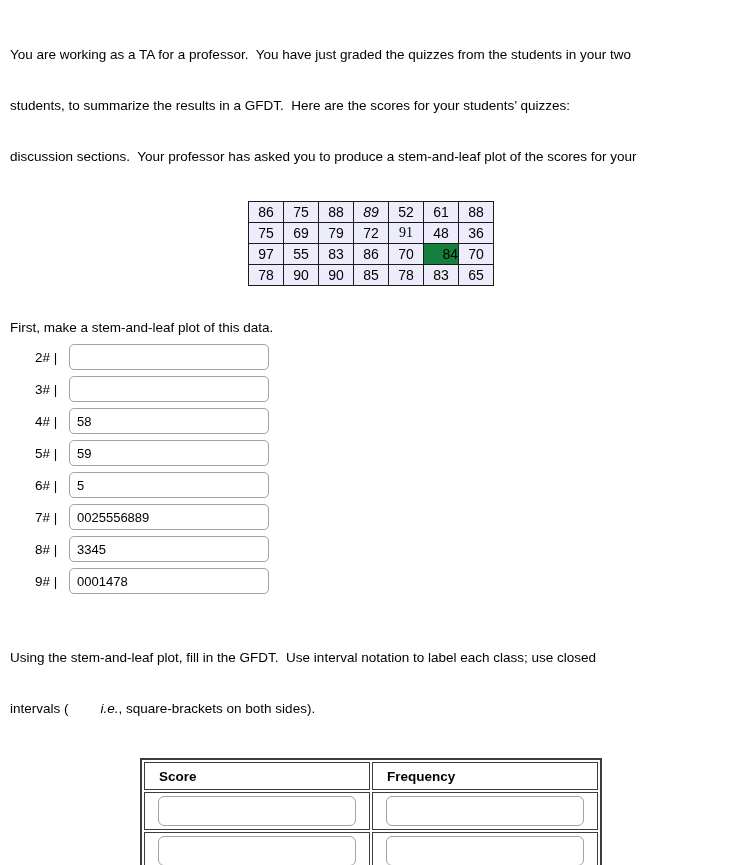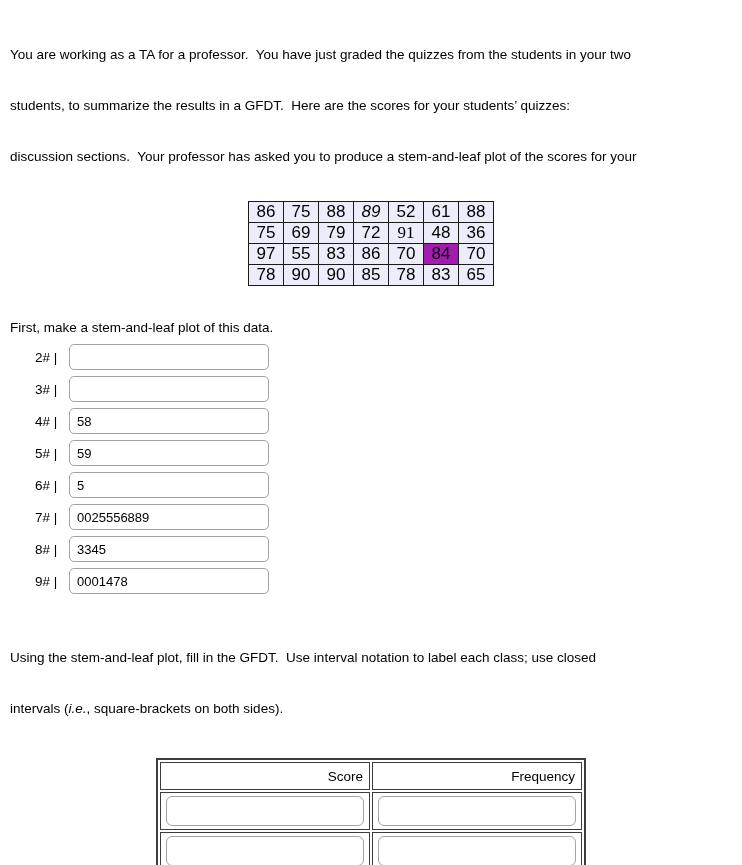--- a/index.html
+++ b/index.html
@@ -9,43 +9,43 @@
     font-family:"Liberation Sans", sans-serif;
     font-size:13.5px; color:#000;
     overflow:hidden;
   }
   .intro { padding:12px 0 0 10px; line-height:17px; white-space:pre-wrap; }
 
   table.scores { border-collapse:collapse; margin:2px auto 0; }
   table.scores td {
     width:35px; height:21px; box-sizing:border-box;
     border:1px solid #1a1a1a;
-    text-align:center; font-size:17px; padding:0;
+    text-align:center; font-size:14px; padding:0;
   }
 
   .prompt { margin:33px 0 0 10px; line-height:17px; white-space:pre-wrap; }
 
   .stemleaf { margin:8px 0 0 35px; }
   .stem-row { display:flex; align-items:center; margin-bottom:6px; height:26px; }
   .stem-label { width:27px; margin-right:7px; white-space:pre; font-size:13.5px; }
   input.stem-input {
     width:200px; height:26px; box-sizing:border-box;
     border:1px solid #a3a3a3; border-radius:5px;
     padding:0 7px; font:13px "Liberation Sans", sans-serif;
     color:#000; background:#fff; outline:none;
   }
 
   .gfdt-prompt { margin-top:21px; }
-  .it { font-style:italic; }
+  .it { font-style:italic;padding-left:32px; }
 
   table.gfdt { margin:7px auto 0; border:2px solid #3c3c3c; border-spacing:2px; background:#fff; }
   table.gfdt th {
-    font-weight:normal; text-align:right;
+    font-weight:bold; text-align:left;
     border:1px solid #3c3c3c;
-    width:196px; padding:3px 6px; height:20px;
+    width:196px; padding:3px 14px; height:20px;
     font-size:13.5px;
   }
   table.gfdt td { border:1px solid #3c3c3c; padding:3px 4px; text-align:center; }
   input.gfdt-input {
     width:198px; height:30px; box-sizing:border-box;
     border:1px solid #a3a3a3; border-radius:6px;
     padding:0 7px; font:13px "Liberation Sans", sans-serif;
     color:#000; background:#fff; outline:none;
   }
 </style>
@@ -79,21 +79,21 @@
           <td style="background: rgb(236, 236, 250); font-family: Liberation Serif, serif;">91</td>
           <td style="background: rgb(236, 236, 250);">48</td>
           <td style="background: rgb(236, 236, 250);">36</td>
         </tr>
         <tr>
           <td style="background: rgb(236, 236, 250);">97</td>
           <td style="background: rgb(236, 236, 250);">55</td>
           <td style="background: rgb(236, 236, 250);">83</td>
           <td style="background: rgb(236, 236, 250);">86</td>
           <td style="background: rgb(236, 236, 250);">70</td>
-          <td style="background: #a21caf;">84</td>
+          <td style="background: #15803d; text-align: right;">84</td>
           <td style="background: rgb(236, 236, 250);">70</td>
         </tr>
         <tr>
           <td style="background: rgb(236, 236, 250);">78</td>
           <td style="background: rgb(236, 236, 250);">90</td>
           <td style="background: rgb(236, 236, 250);">90</td>
           <td style="background: rgb(236, 236, 250);">85</td>
           <td style="background: rgb(236, 236, 250);">78</td>
           <td style="background: rgb(236, 236, 250);">83</td>
           <td style="background: rgb(236, 236, 250);">65</td>

